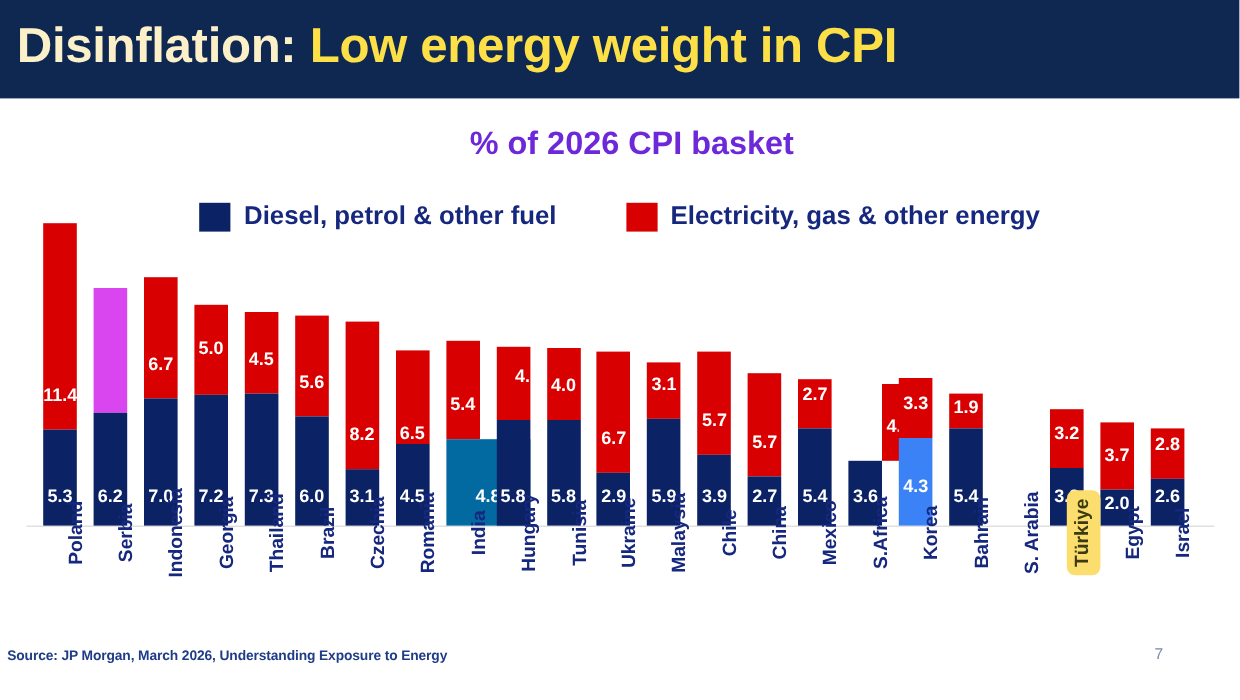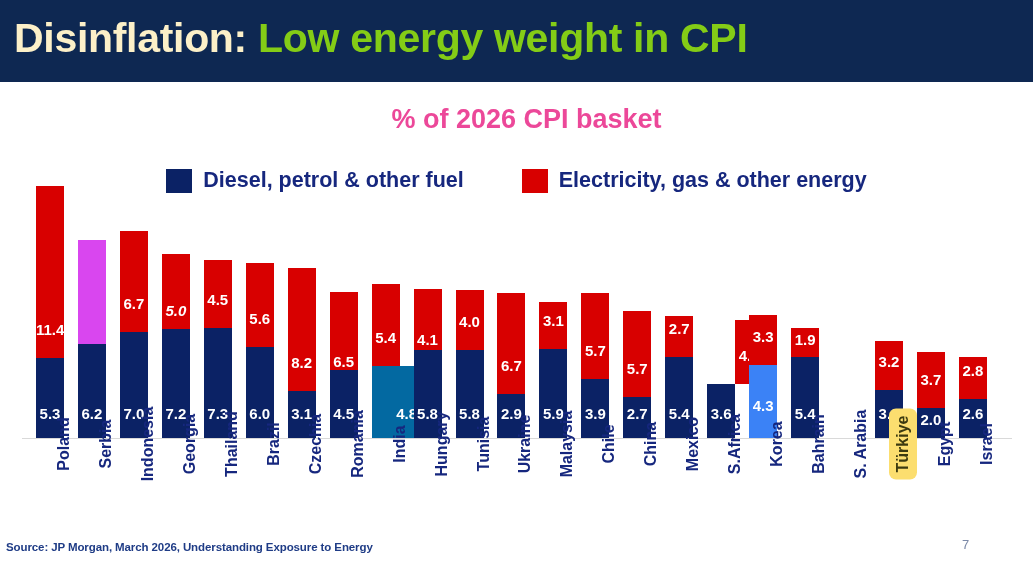--- a/index.html
+++ b/index.html
@@ -36,30 +36,30 @@
     position: absolute;
     left: 14px;
     top: 7px;
     font-size: 41px;
     font-weight: bold;
     letter-spacing: -0.3px;
     white-space: nowrap;
     line-height: 62px;
   }
   #title-lead { color: #FCF0C8; }
-  #title-rest { color: #84cc16; }
+  #title-rest { color: #fde047; }
 
   
   #chart-title {
     position: absolute;
     left: 0;
     top: 104px;
     width: 1033px;
     text-align: center;
-    color: #ec4899;
+    color: #6d28d9;
     font-size: 27px;
     font-weight: bold;
     letter-spacing: 0px;
   }
   #chart-title .ct-inner { margin-left: 20px; }
 
   
   #legend {
     position: absolute;
     left: 0;
@@ -224,21 +224,21 @@
       <div class="bar-group" style="left: 97.9px;">
         <div class="seg seg-red" style="background: rgb(216, 0, 0); height: 101.102px;">
           <span class="seg-val" style="top: 65.1018px;">6.7</span>
         </div>
         <div class="seg seg-navy" style="background: rgb(11, 34, 101); height: 105.629px;">
           <span class="seg-val" style="top: 73.6287px;">7.0</span>
         </div>
       </div>
       <div class="bar-group" style="left: 139.85px;">
         <div class="seg seg-red" style="background: rgb(216, 0, 0); height: 75.4491px;">
-          <span class="seg-val" style="top: 49px; font-style: italic;">5.0</span>
+          <span class="seg-val" style="top: 29px;">5.0</span>
         </div>
         <div class="seg seg-navy" style="background: rgb(11, 34, 101); height: 108.647px;">
           <span class="seg-val" style="top: 76.6467px;">7.2</span>
         </div>
       </div>
       <div class="bar-group" style="left: 181.8px;">
         <div class="seg seg-red" style="background: rgb(216, 0, 0); height: 67.9042px;">
           <span class="seg-val" style="top: 31.9042px;">4.5</span>
         </div>
         <div class="seg seg-navy" style="background: rgb(11, 34, 101); height: 110.156px;">
@@ -272,21 +272,21 @@
       <div class="bar-group" style="left: 349.6px;">
         <div class="seg seg-red" style="background: rgb(216, 0, 0); height: 81.485px;">
           <span class="seg-val" style="top: 45.485px;">5.4</span>
         </div>
         <div class="seg seg-navy" style="background: #0369a1; height: 72.4311px; padding-left: 42px;">
           <span class="seg-val" style="top: 40.4311px;">4.8</span>
         </div>
       </div>
       <div class="bar-group" style="left: 391.55px;">
         <div class="seg seg-red" style="background: rgb(216, 0, 0); height: 61.8683px;">
-          <span class="seg-val" style="top: 43px;">4.1</span>
+          <span class="seg-val" style="top: 17px; padding-left: 12px;">4.1</span>
         </div>
         <div class="seg seg-navy" style="background: rgb(11, 34, 101); height: 87.521px;">
           <span class="seg-val" style="top: 55.521px;">5.8</span>
         </div>
       </div>
       <div class="bar-group" style="left: 433.5px;">
         <div class="seg seg-red" style="background: rgb(216, 0, 0); height: 60.3593px;">
           <span class="seg-val" style="top: 24.3593px;">4.0</span>
         </div>
         <div class="seg seg-navy" style="background: rgb(11, 34, 101); height: 87.521px;">

